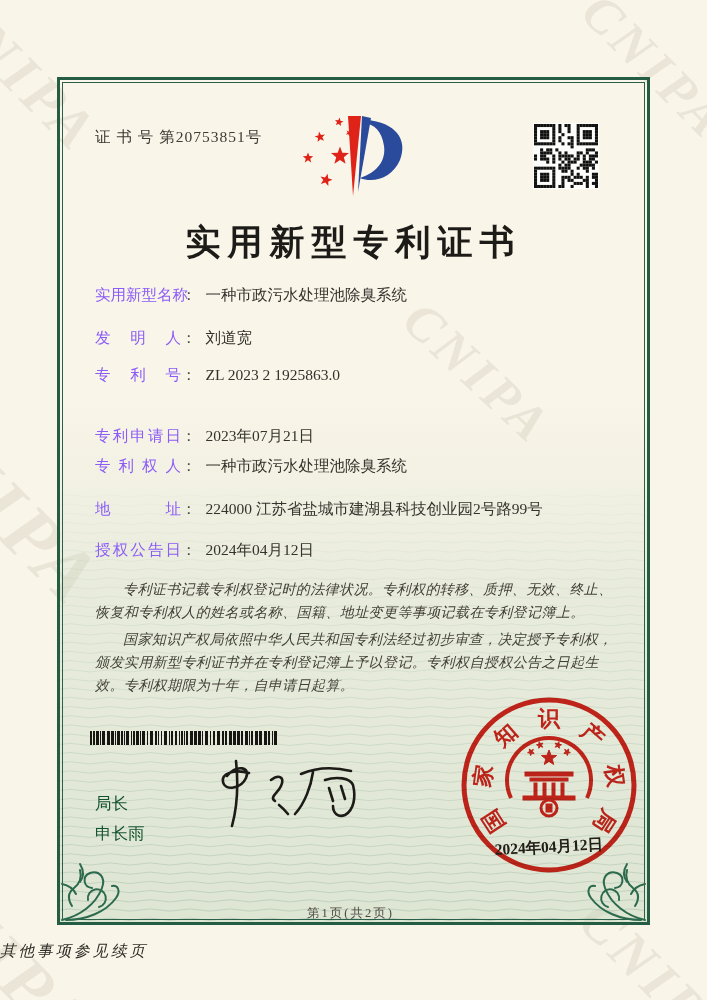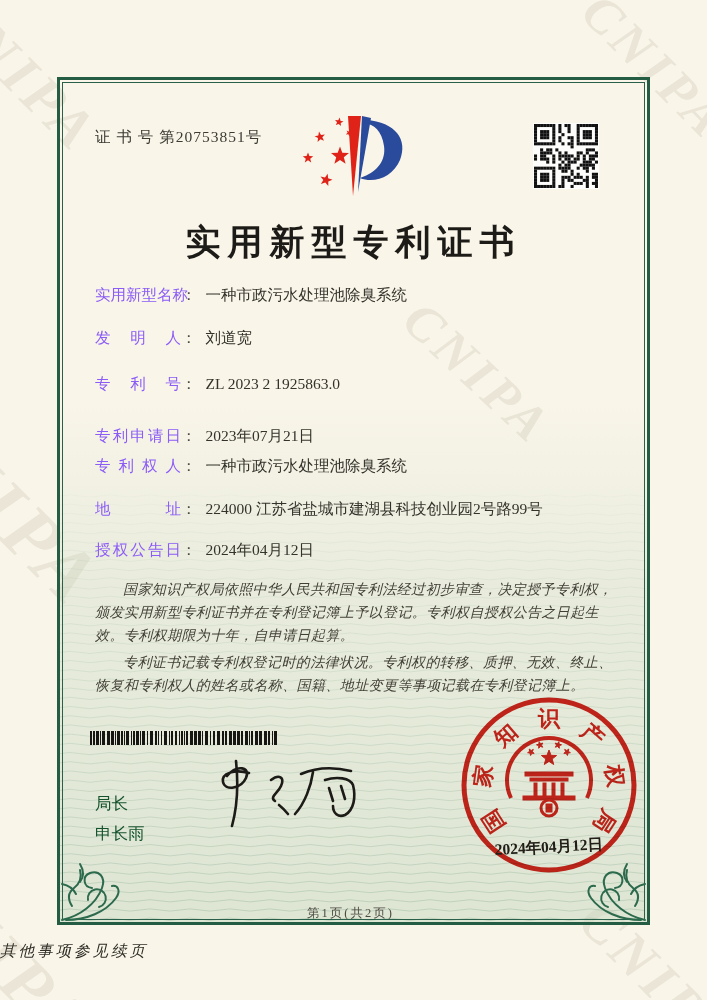--- a/index.html
+++ b/index.html
@@ -385,39 +385,39 @@
   </svg>
 
 <div class="abs title">实用新型专利证书</div>
 
 <div class="abs frow" style="top:285px;">
   <span class="flabel">实用新型名称</span><span class="fcolon">：</span><span class="fvalue">一种市政污水处理池除臭系统</span>
 </div>
 <div class="abs frow" style="top:328px;">
   <span class="flabel">发明人</span><span class="fcolon">：</span><span class="fvalue">刘道宽</span>
 </div>
-<div class="abs frow" style="top:374px;">
+<div class="abs frow" style="top:365px;">
   <span class="flabel">专利号</span><span class="fcolon">：</span><span class="fvalue">ZL 2023 2 1925863.0</span>
 </div>
 <div class="abs frow" style="top:426px;">
   <span class="flabel">专利申请日</span><span class="fcolon">：</span><span class="fvalue">2023年07月21日</span>
 </div>
 <div class="abs frow" style="top:456px;">
   <span class="flabel">专利权人</span><span class="fcolon">：</span><span class="fvalue">一种市政污水处理池除臭系统</span>
 </div>
 <div class="abs frow" style="top:499px;">
   <span class="flabel">地址</span><span class="fcolon">：</span><span class="fvalue">224000 江苏省盐城市建湖县科技创业园2号路99号</span>
 </div>
 <div class="abs frow" style="top:540px;">
   <span class="flabel">授权公告日</span><span class="fcolon">：</span><span class="fvalue">2024年04月12日</span>
 </div>
 
 <div class="abs paras">
+  <p>专利证书记载专利权登记时的法律状况。专利权的转移、质押、无效、终止、恢复和专利权人的姓名或名称、国籍、地址变更等事项记载在专利登记簿上。</p>
   <p>国家知识产权局依照中华人民共和国专利法经过初步审查，决定授予专利权，颁发实用新型专利证书并在专利登记簿上予以登记。专利权自授权公告之日起生效。专利权期限为十年，自申请日起算。</p>
-  <p>专利证书记载专利权登记时的法律状况。专利权的转移、质押、无效、终止、恢复和专利权人的姓名或名称、国籍、地址变更等事项记载在专利登记簿上。</p>
 </div>
 
 <div class="abs barcode" id="barcode">
     <i style="width: 2px; background: rgb(24, 22, 19); margin-right: 1px;"></i>
     <i style="width: 2px; background: rgb(24, 22, 19); margin-right: 1px;"></i>
     <i style="width: 3px; background: rgb(24, 22, 19); margin-right: 1px;"></i>
     <i style="width: 1px; background: rgb(24, 22, 19); margin-right: 1px;"></i>
     <i style="width: 3px; background: rgb(24, 22, 19); margin-right: 2px;"></i>
     <i style="width: 3px; background: rgb(24, 22, 19); margin-right: 1px;"></i>
     <i style="width: 3px; background: rgb(24, 22, 19); margin-right: 1px;"></i>

